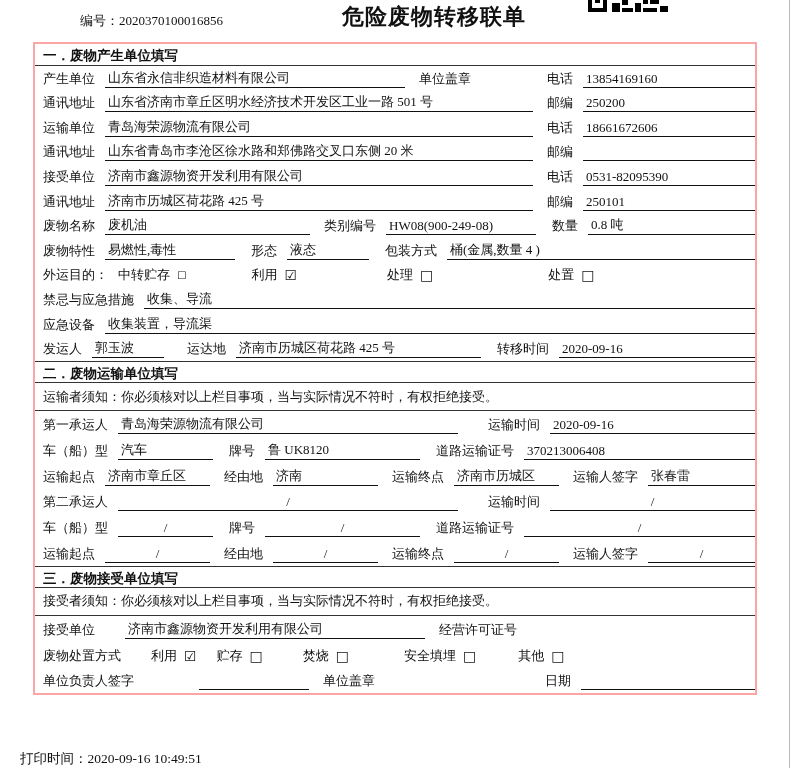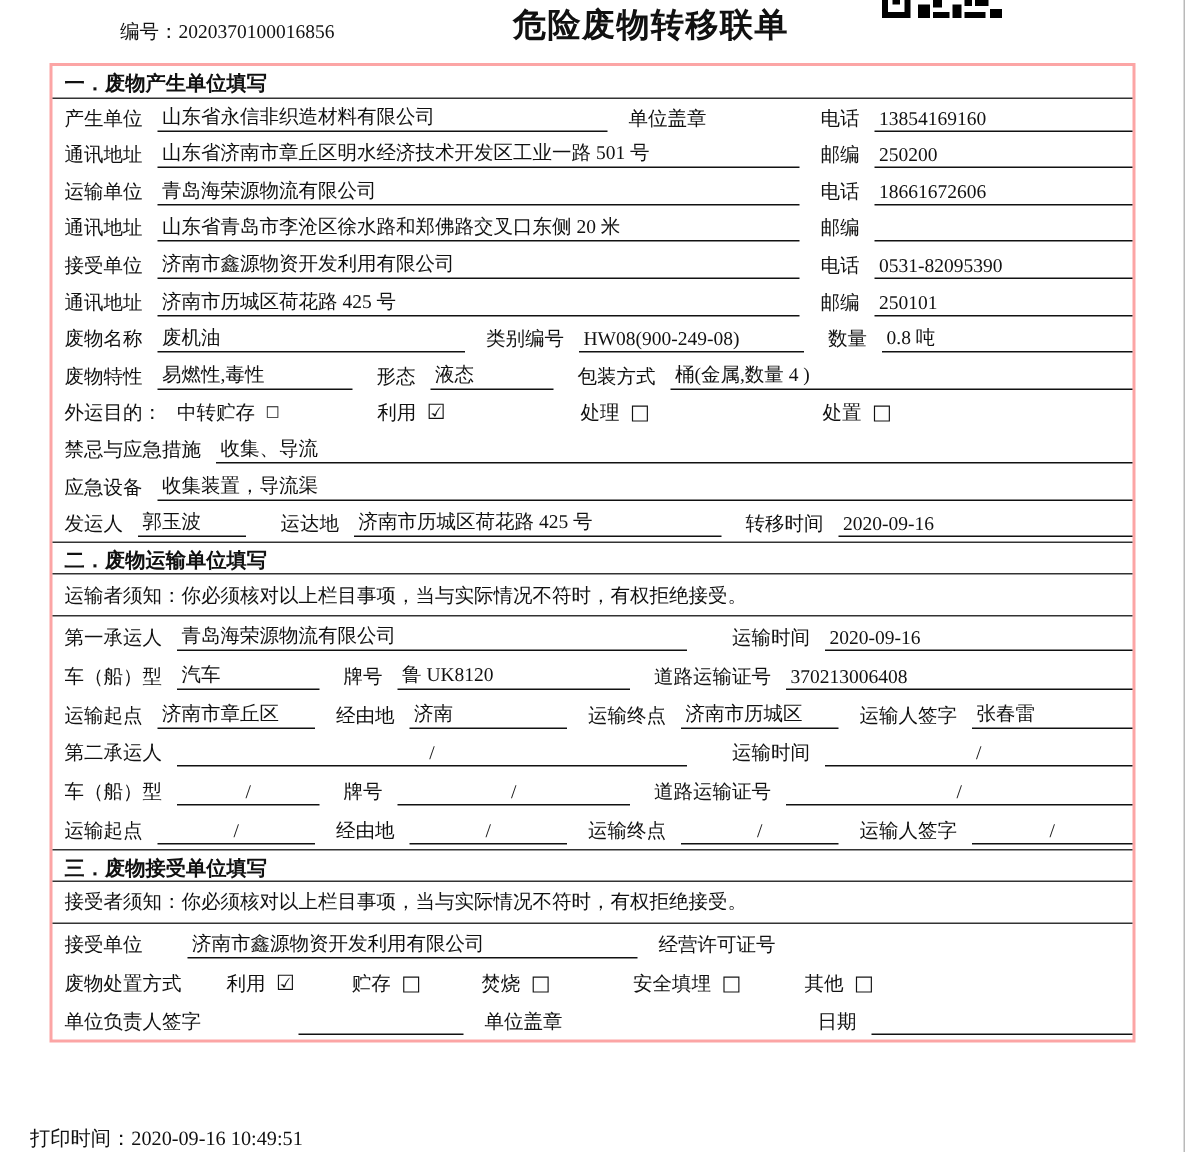--- a/index.html
+++ b/index.html
@@ -246,21 +246,21 @@
         <span class="lbl ml14">经营许可证号</span>
       </div>
 
 
       <div class="row">
         <span class="lbl">废物处置方式</span>
         <span class="opt ml30">
           <span>利用</span>
           <span class="box">☑</span>
         </span>
-        <span class="opt" style="margin-left:38px">
+        <span class="opt" style="margin-left:20px">
           <span>贮存</span>
           <span class="box">□</span>
         </span>
         <span class="opt" style="margin-left:40px">
           <span>焚烧</span>
           <span class="box">□</span>
         </span>
         <span class="opt" style="margin-left:55px">
           <span>安全填埋</span>
           <span class="box">□</span>

